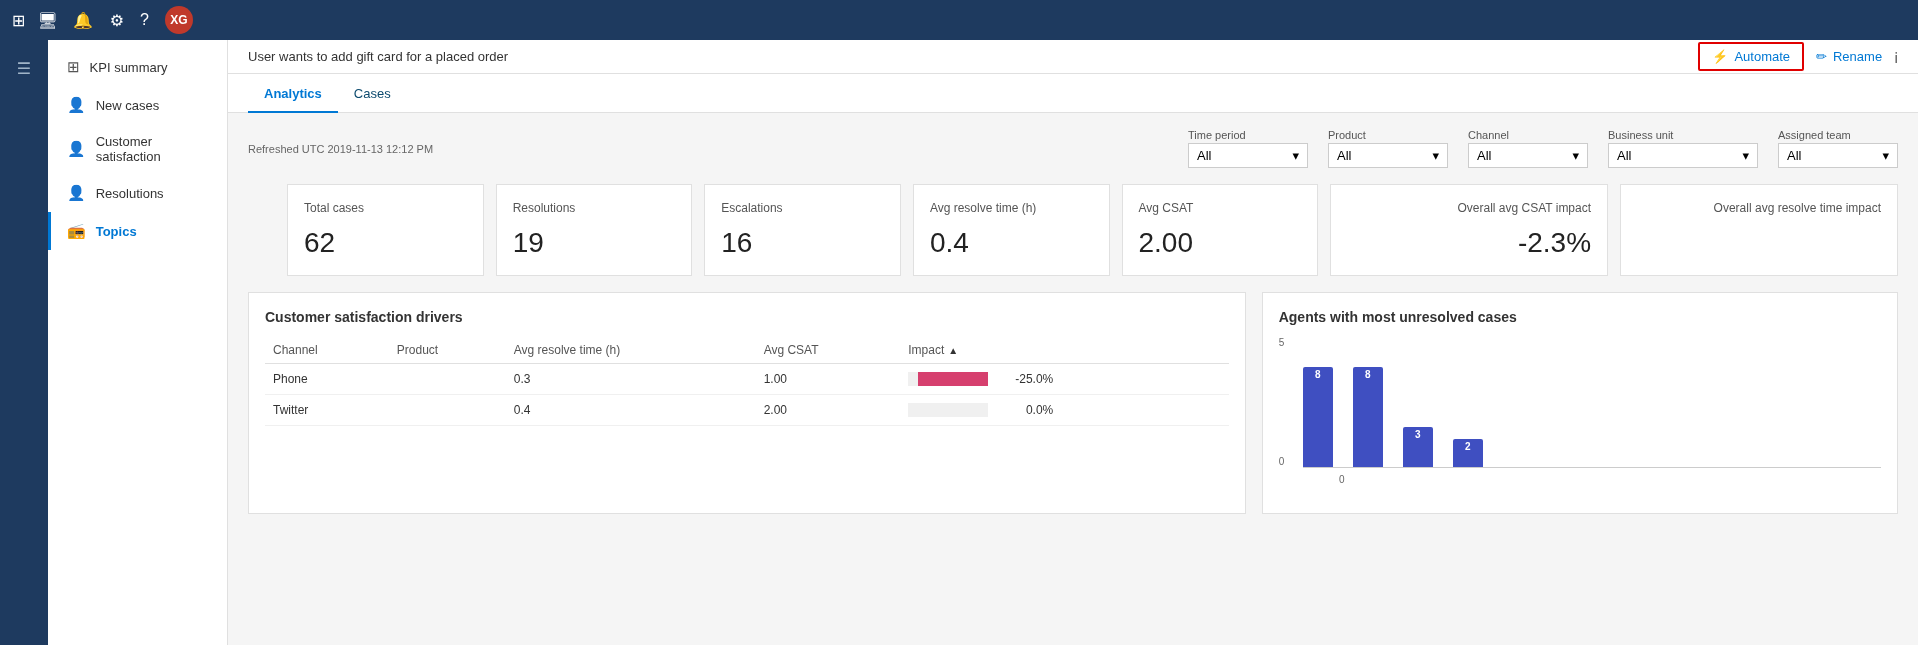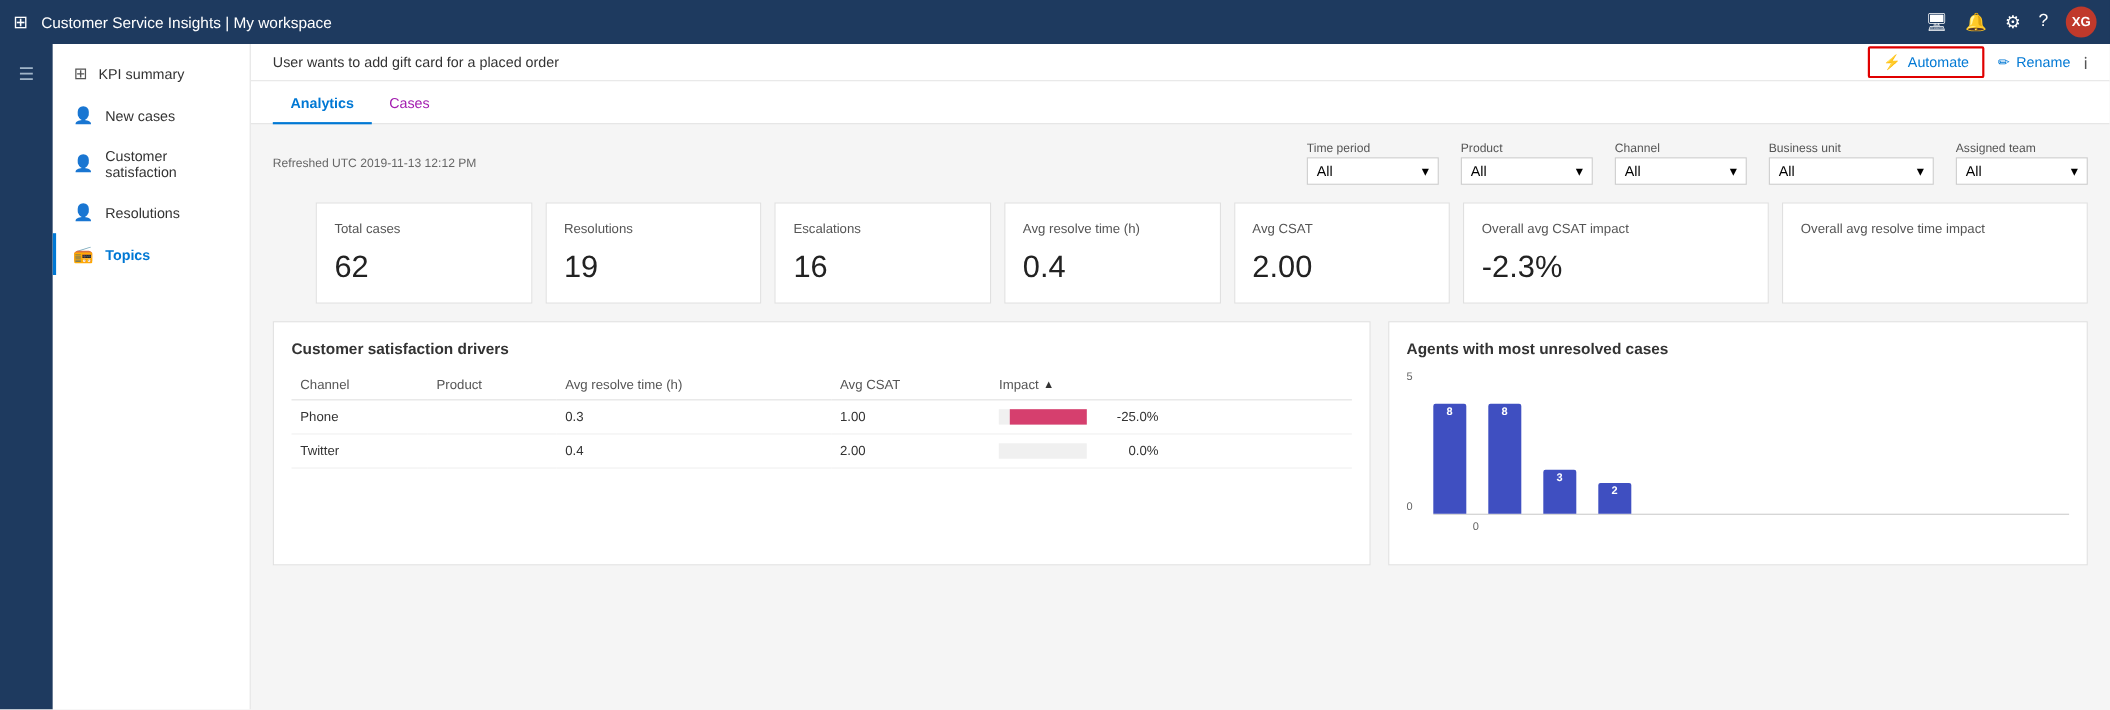--- a/index.html
+++ b/index.html
@@ -108,21 +108,21 @@
     .tabs-bar {
       background: white;
       padding: 0 20px;
       display: flex;
       border-bottom: 1px solid #e0e0e0;
     }
     .tab {
       padding: 12px 16px 10px;
       cursor: pointer;
       font-size: 13px;
-      color: #a21caf;
+      color: #0c4a6e;
       border-bottom: 2px solid transparent;
       margin-bottom: -1px;
     }
     .tab.active { color: #0078d4; border-bottom-color: #0078d4; font-weight: 600; }
 
     
     .content-area {
       padding: 16px 20px;
       flex: 1;
     }
@@ -155,21 +155,21 @@
     .kpi-card {
       background: white;
       border: 1px solid #e0e0e0;
       padding: 16px;
       flex: 1;
       min-width: 0;
     }
     .kpi-card-label { font-size: 12px; color: #555; margin-bottom: 12px; }
     .kpi-card-value { font-size: 28px; font-weight: 300; color: #222; }
     .kpi-card-impact { font-size: 28px; font-weight: 300; color: #222; }
-    .kpi-card-wide { flex: 1.5; }
+    .kpi-card-wide { flex: 1.5; text-align: right; }
 
     
     .bottom-row {
       display: flex;
       gap: 16px;
     }
     .bottom-left {
       background: white;
       border: 1px solid #e0e0e0;
       flex: 1.6;
@@ -200,21 +200,20 @@
     .chart-area { display: flex; flex-direction: column; height: 160px; }
     .bar-group { display: flex; flex-direction: column; align-items: center; gap: 4px; }
     .bar { width: 30px; background: #3f4fc1; border-radius: 2px 2px 0 0; display: flex; align-items: flex-start; justify-content: center; padding-top: 2px; }
     .bar-value { font-size: 10px; color: white; font-weight: 600; }
   </style>
 </head>
 <body>
 
 <div class="top-nav">
   <div class="top-nav-icon">⊞</div>
-  <div class="top-nav-title">Customer Service Insights | My workspace</div>
   <div class="top-nav-icons">
     <div class="top-nav-icon">🖥</div>
     <div class="top-nav-icon">🔔</div>
     <div class="top-nav-icon">⚙</div>
     <div class="top-nav-icon">?</div>
     <div class="avatar">XG</div>
   </div>
 </div>
 
 <div class="layout">

